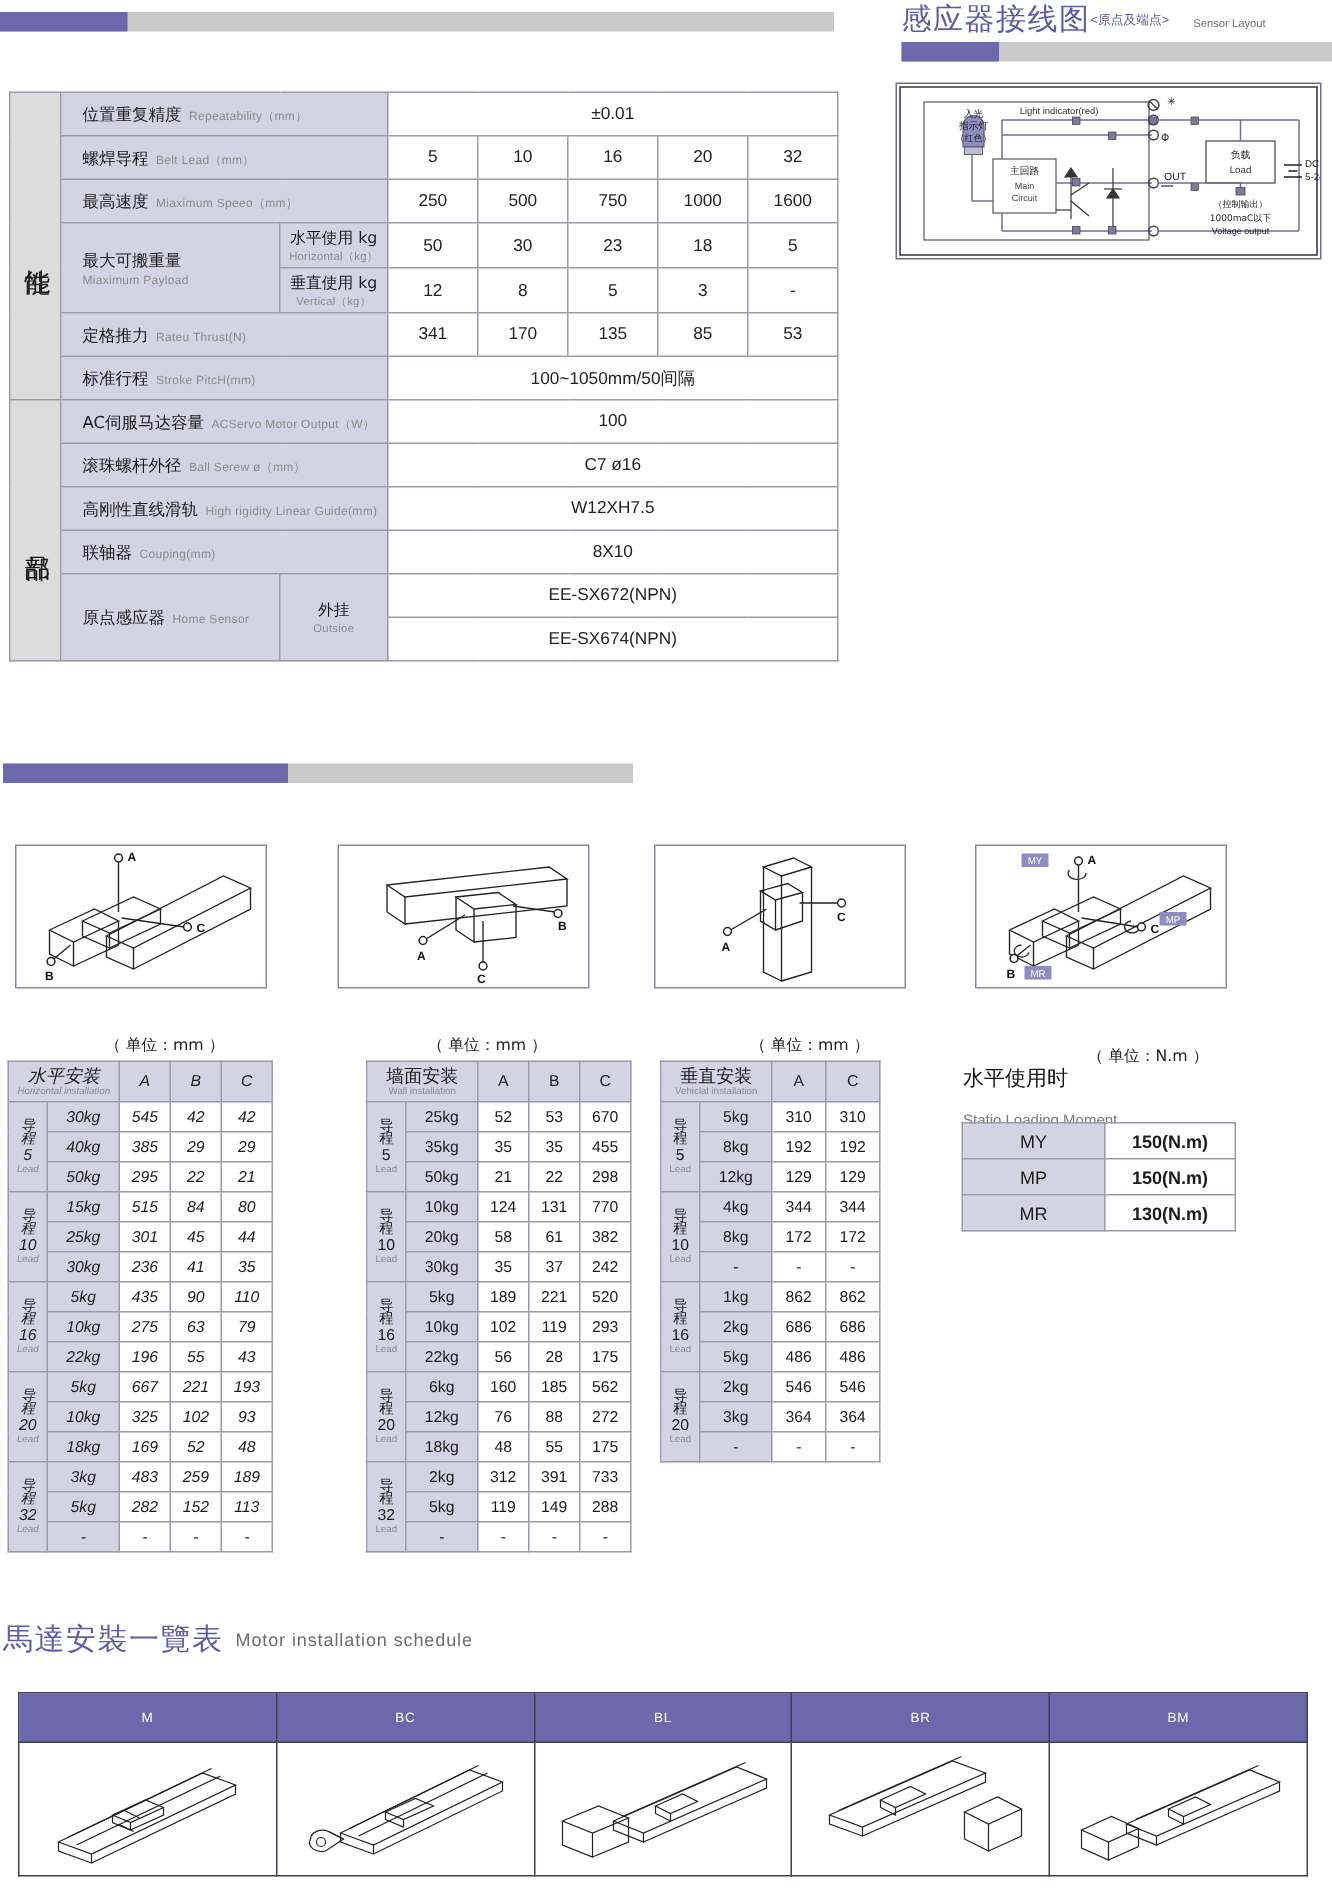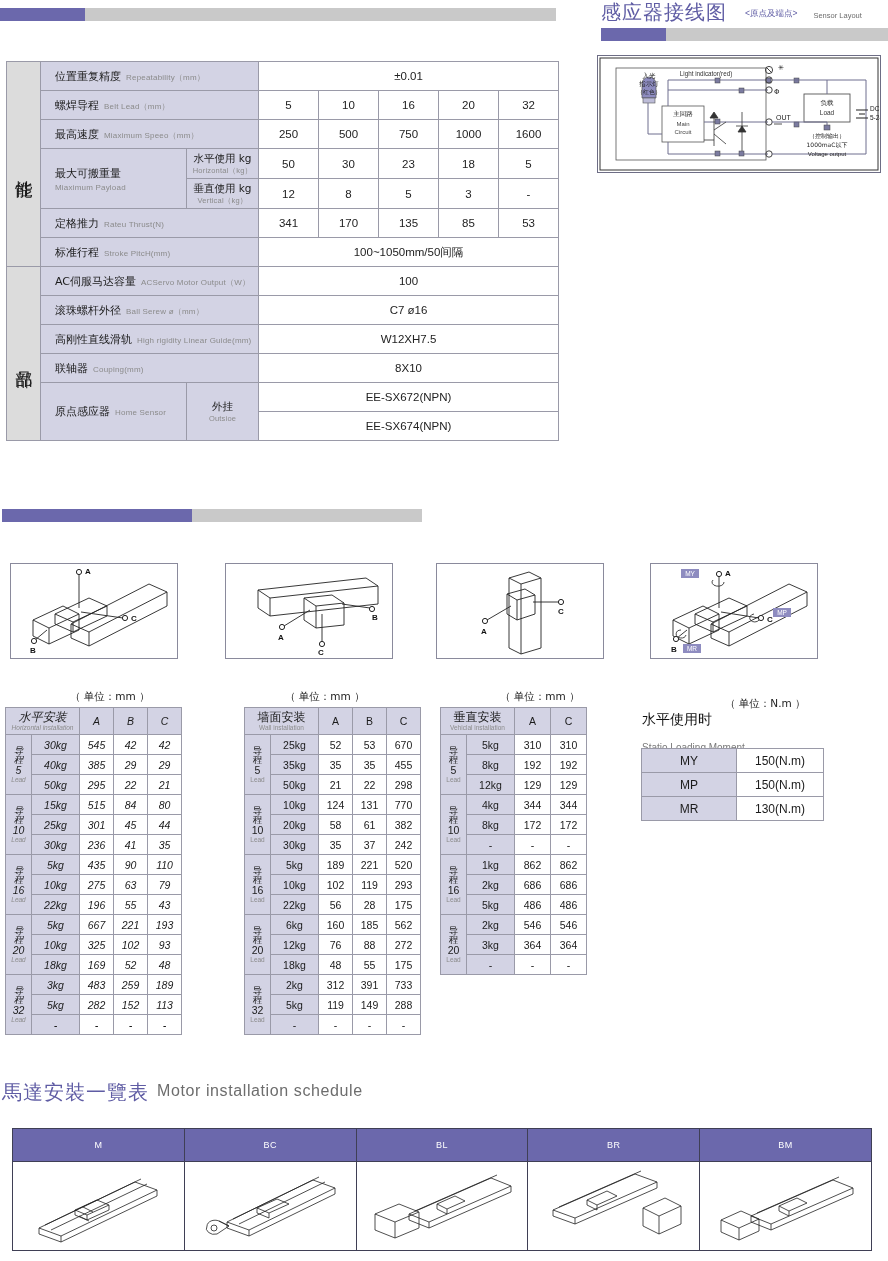--- a/index.html
+++ b/index.html
@@ -7,21 +7,21 @@
     width:888px;height:1261px;background:#ffffff;
     font-family:"Liberation Sans","DejaVu Sans",sans-serif;
     color:#1b1b1b;position:relative;overflow:hidden;
   }
   .abs{position:absolute;}
 
   
   .sec-title{display:flex;align-items:flex-end;gap:8px;}
   .sec-cn{font-size:20px;color:#5f5ca4;letter-spacing:1px;line-height:1;font-family:"DejaVu Sans",sans-serif;}
   .sec-en{font-size:11px;color:#6d6d6d;letter-spacing:.6px;padding-bottom:2px;}
-  .sec-sub{font-size:8.5px;color:#5f5ca4;padding-bottom:2.5px;letter-spacing:0;margin-left:18px;}
+  .sec-sub{font-size:8.5px;color:#5f5ca4;padding-bottom:2.5px;letter-spacing:0;}
   .sec-sub2{font-size:7.5px;color:#6d6d6d;padding-bottom:2.5px;}
   .bar{height:13px;background:#c9c9c9;position:relative;}
   .bar::before{content:"";position:absolute;left:0;top:0;bottom:0;width:var(--w,85px);background:#6b68ac;}
 
   
   table{border-collapse:collapse;}
   .spec{width:552px;font-size:10px;table-layout:fixed;}
   .spec td{border:1px solid #9a9aa8;padding:0;text-align:center;vertical-align:middle;background:#ffffff;}
   .spec td.lbl{background:#d3d3e4;text-align:left;padding-left:14px;}
   .spec td.side{background:#dcdcdc;width:34px;font-size:17px;line-height:1.05;
@@ -53,21 +53,21 @@
   .oh .lead-en{font-size:6.5px;color:#8b8b8b;display:block;}
   .oh .hdr-cn{font-family:"DejaVu Sans",sans-serif;font-size:12px;display:block;line-height:1.1;}
   .oh .hdr-en{font-size:6.5px;color:#8b8b8b;display:block;}
   .thick-top td{border-top:1.6px solid #55555f;}
   .unit{font-size:10.5px;color:#222;font-family:"DejaVu Sans",sans-serif;}
 
   
   .sm{font-size:12px;border-collapse:collapse;table-layout:fixed;}
   .sm td{border:1px solid #9a9aa8;height:21px;text-align:center;}
   .sm td.k{background:#d3d3e4;width:92px;}
-  .sm td.v{background:#fff;width:84px;}
+  .sm td.v{background:#fff;width:84px;font-weight:bold;}
 
   
   .motor{width:860px;border-collapse:collapse;table-layout:fixed;}
   .motor th{background:#6b68ac;color:#fff;font-size:9px;font-weight:normal;height:30px;
             border:1px solid #3f3f55;letter-spacing:.5px;}
   .motor td{border:1px solid #3f3f55;height:88px;background:#fff;vertical-align:middle;text-align:center;padding:0;}
 </style>
 </head>
 <body>
 
@@ -861,21 +861,21 @@
           <td class="k">MR</td>
           <td class="v">130(N.m)</td>
         </tr>
       </tbody>
 </table>
 </div>
 
 <div class="abs" style="left:2px;top:1082px;width:430px;">
   <div class="sec-title">
     <span class="sec-cn">馬達安裝一覽表</span>
-    <span class="sec-en" style="font-size:16px;">Motor installation schedule</span>
+    <span class="sec-en" style="font-size:12px;">Motor installation schedule</span>
   </div>
 </div>
 
 <div class="abs" style="left:12px;top:1128px;">
 <table class="motor">
   <thead>
         <tr>
     <th>M</th>
     <th>BC</th>
     <th>BL</th>

